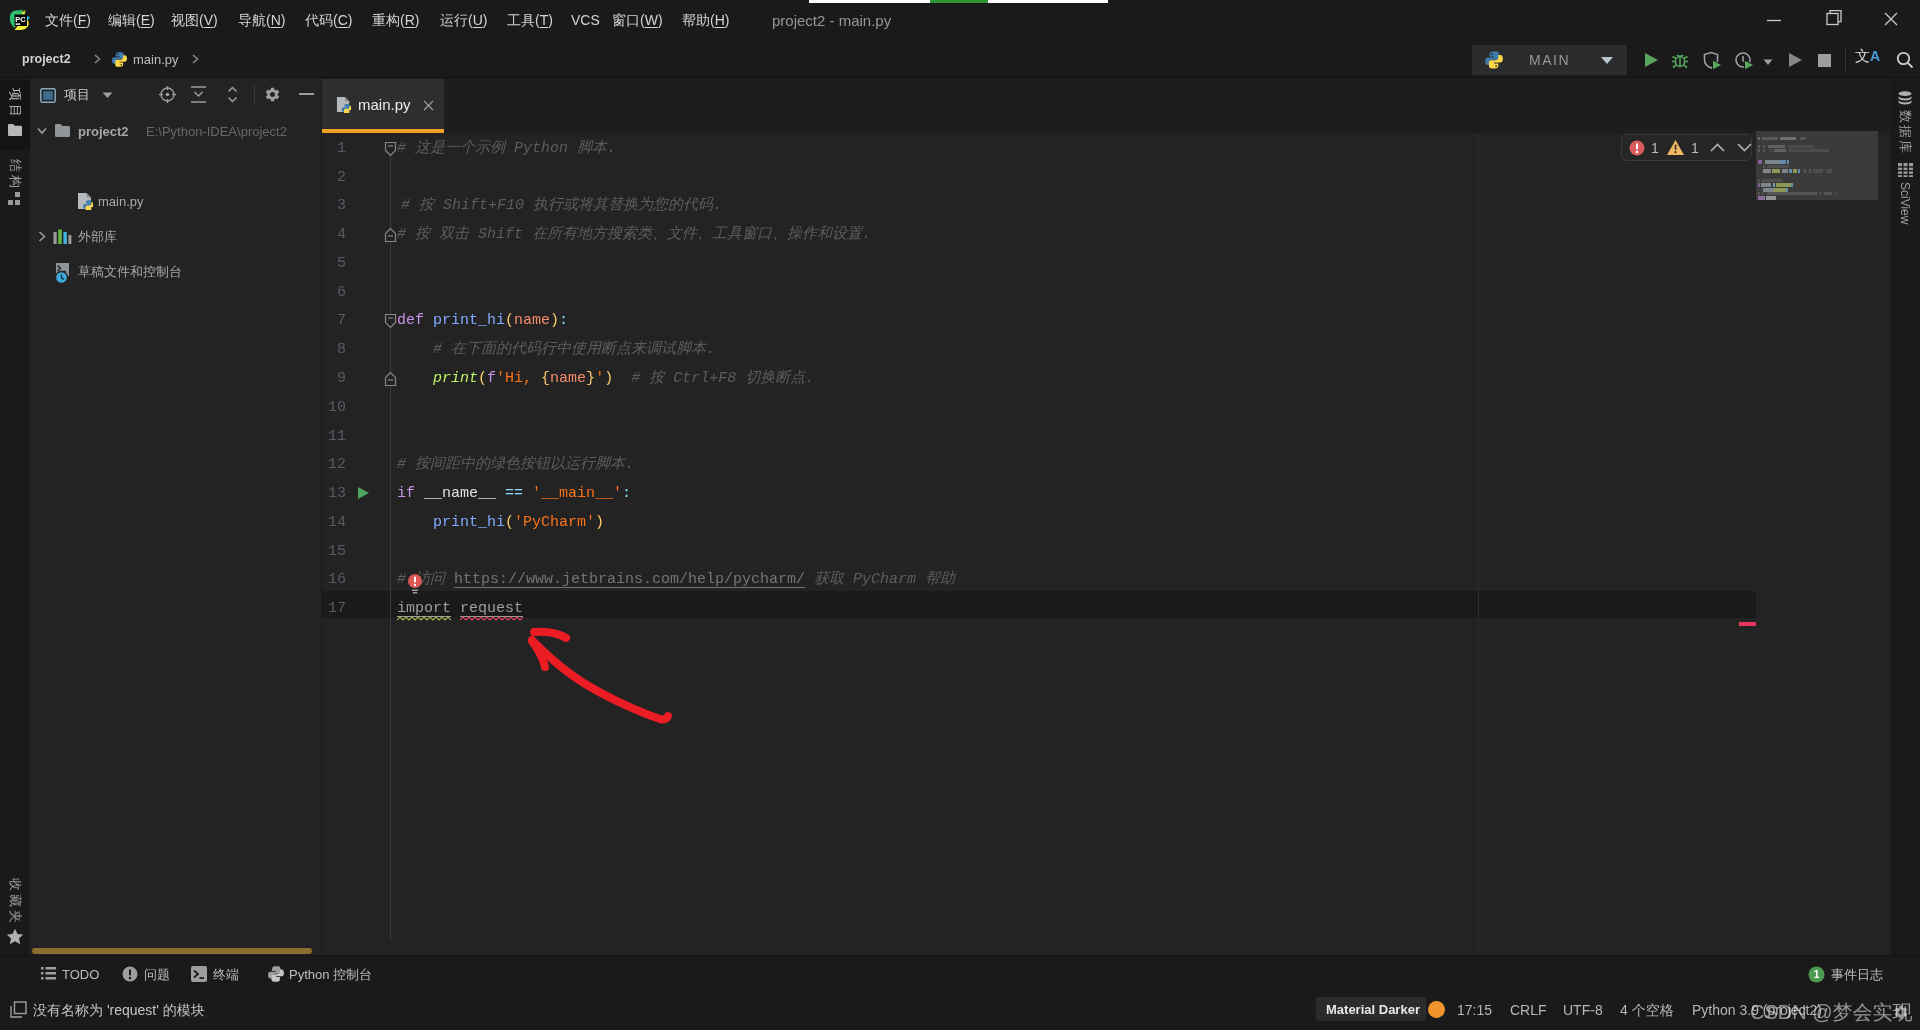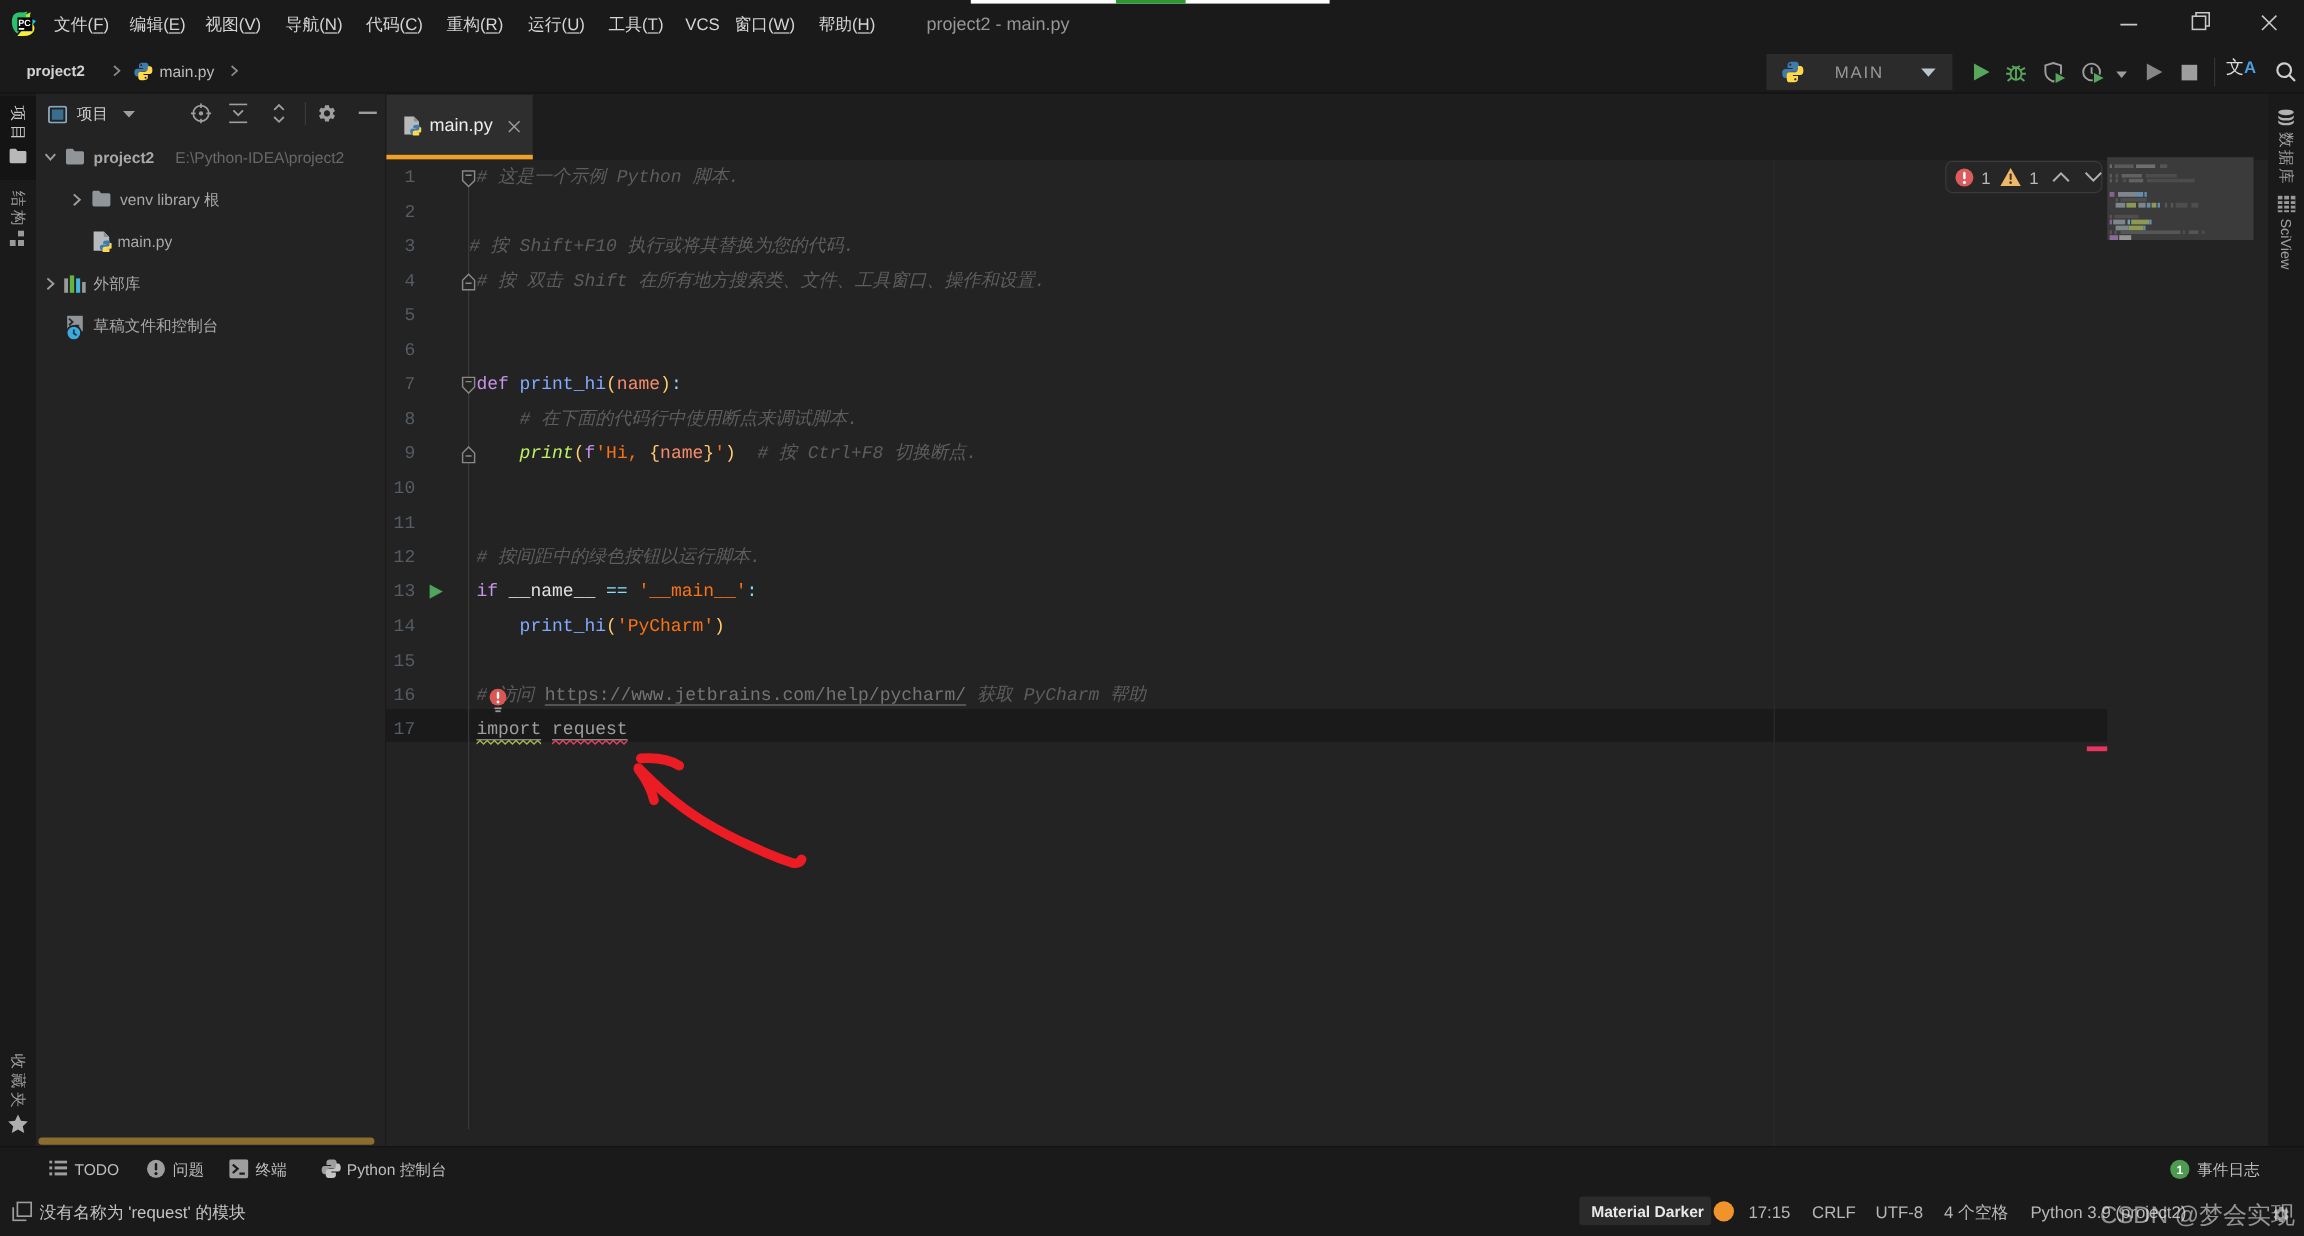--- a/index.html
+++ b/index.html
@@ -188,29 +188,20 @@
 
  <div class="trow" style="top:36px">
   <svg class="abs" style="left:7px;top:13px" width="10" height="8" viewBox="0 0 10 8">
           <path d="M1 1.5 L5 6 L9 1.5" stroke="#9e9e9e" stroke-width="1.6" fill="none"></path>
         </svg>
   <svg class="abs" style="left:24px;top:9px" width="17" height="15" viewBox="0 0 17 15">
           <path d="M1 2.5 c0-1 .6-1.5 1.4-1.5 h4.2 l1.6 2 h6.4 c.9 0 1.4.6 1.4 1.5 v8 c0 1-.6 1.5-1.4 1.5 H2.4 c-.9 0-1.4-.6-1.4-1.5 z" fill="#8f9598"></path>
         </svg>
   <span style="left:48px;font-weight:bold;color:#a8a8a8">project2 </span>
         <span style="left:116px;color:#686868">E:\Python-IDEA\project2</span>
- </div>
- <div class="trow" style="top:71px">
-  <svg class="abs" style="left:30px;top:12px" width="8" height="11" viewBox="0 0 8 11">
-          <path d="M1.5 1 L6.5 5.5 L1.5 10" stroke="#9e9e9e" stroke-width="1.6" fill="none"></path>
-        </svg>
-  <svg class="abs" style="left:46px;top:9px" width="17" height="15" viewBox="0 0 17 15">
-          <path d="M1 2.5 c0-1 .6-1.5 1.4-1.5 h4.2 l1.6 2 h6.4 c.9 0 1.4.6 1.4 1.5 v8 c0 1-.6 1.5-1.4 1.5 H2.4 c-.9 0-1.4-.6-1.4-1.5 z" fill="#8f9598"></path>
-        </svg>
-  <span style="left:70px">venv library 根</span>
  </div>
  <div class="trow" style="top:106px">
   <svg class="abs" style="left:47px;top:8px" width="16" height="18" viewBox="0 0 16 18">
    <path d="M1 1 h8.5 L14 5.5 V17 H1 z" fill="#b6babc"></path>
           <path d="M9.5 1 L14 5.5 h-4.5 z" fill="#8c9193"></path>
    <g transform="translate(5.5,7.5) scale(0.72)">
             <path d="M8.2 1.2 c-3 0-3.4 1.3-3.4 2.6 v1.8 h3.6 v0.7 H3.2 c-1.5 0-2.2 1.2-2.2 3.2 c0 1.9 0.7 3.2 2.2 3.2 h1.6 v-2 c0-1.4 1.2-2.4 2.6-2.4 h3.4 c1.2 0 2-0.9 2-2 V3.8 c0-1.5-0.7-2.6-2.3-2.6 z" fill="#3f7cac"></path>
             <path d="M8.8 15.8 c3 0 3.4-1.3 3.4-2.6 v-1.8 H8.6 v-0.7 h5.2 c1.5 0 2.2-1.2 2.2-3.2 c0-1.9-0.7-3.2-2.2-3.2 h-1.6 v2 c0 1.4-1.2 2.4-2.6 2.4 H6.2 c-1.2 0-2 0.9-2 2 v2.5 c0 1.5 0.7 2.6 2.3 2.6 z" fill="#ffd94a"></path>
           </g>
   </svg>
@@ -303,21 +294,21 @@
  <svg class="abs" style="left:62px;top:238px" width="13" height="16" viewBox="0 0 13 16">
         <path d="M1.5 14.5 h10 v-8 L6.5 1.5 L1.5 6.5 z" stroke="#888" stroke-width="1.2" fill="#232323"></path>
         <line x1="4" y1="9" x2="9" y2="9" stroke="#888" stroke-width="1.2"></line>
       </svg>
 
  <svg class="abs" style="left:35px;top:353px" width="13" height="14" viewBox="0 0 13 14">
         <path d="M1 1 L12 7 L1 13 z" fill="#4fa55b"></path>
       </svg>
 
  <div class="cl" style="top:1px"><span class="c"># 这是一个示例 Python 脚本.</span></div>
- <div class="cl" style="top:58px;left:69px"><span class="c"># 按 Shift+F10 执行或将其替换为您的代码.</span></div>
+ <div class="cl" style="top:58px;left:79px"><span class="c"># 按 Shift+F10 执行或将其替换为您的代码.</span></div>
  <div class="cl" style="top:87px"><span class="c"># 按 双击 Shift 在所有地方搜索类、文件、工具窗口、操作和设置.</span></div>
  <div class="cl" style="top:173px"><span class="k">def </span><span class="fn">print_hi</span><span class="pr">(</span><span class="pa">name</span><span class="pr">)</span><span class="op">:</span></div>
  <div class="cl" style="top:202px">    <span class="c"># 在下面的代码行中使用断点来调试脚本.</span></div>
  <div class="cl" style="top:231px">    <span class="fni">print</span><span class="pr">(</span><span class="k">f</span><span class="st">'Hi, </span><span class="pr">{</span><span class="pa">name</span><span class="pr">}</span><span class="st">'</span><span class="pr">)</span>  <span class="c"># 按 Ctrl+F8 切换断点.</span></div>
  <div class="cl" style="top:317px"><span class="c"># 按间距中的绿色按钮以运行脚本.</span></div>
  <div class="cl" style="top:346px"><span class="k">if </span>__name__ <span class="op">==</span> <span class="st">'__main__'</span><span class="op">:</span></div>
  <div class="cl" style="top:375px">    <span class="fn">print_hi</span><span class="pr">(</span><span class="st">'PyCharm'</span><span class="pr">)</span></div>
  <div class="cl" style="top:432px"><span class="c"># 访问 </span><span class="lk">https://www.jetbrains.com/help/pycharm/</span><span class="c"> 获取 PyCharm 帮助</span></div>
  <div class="cl" style="top:461px"><span class="gr">import</span> <span class="gr">request</span></div>
 

